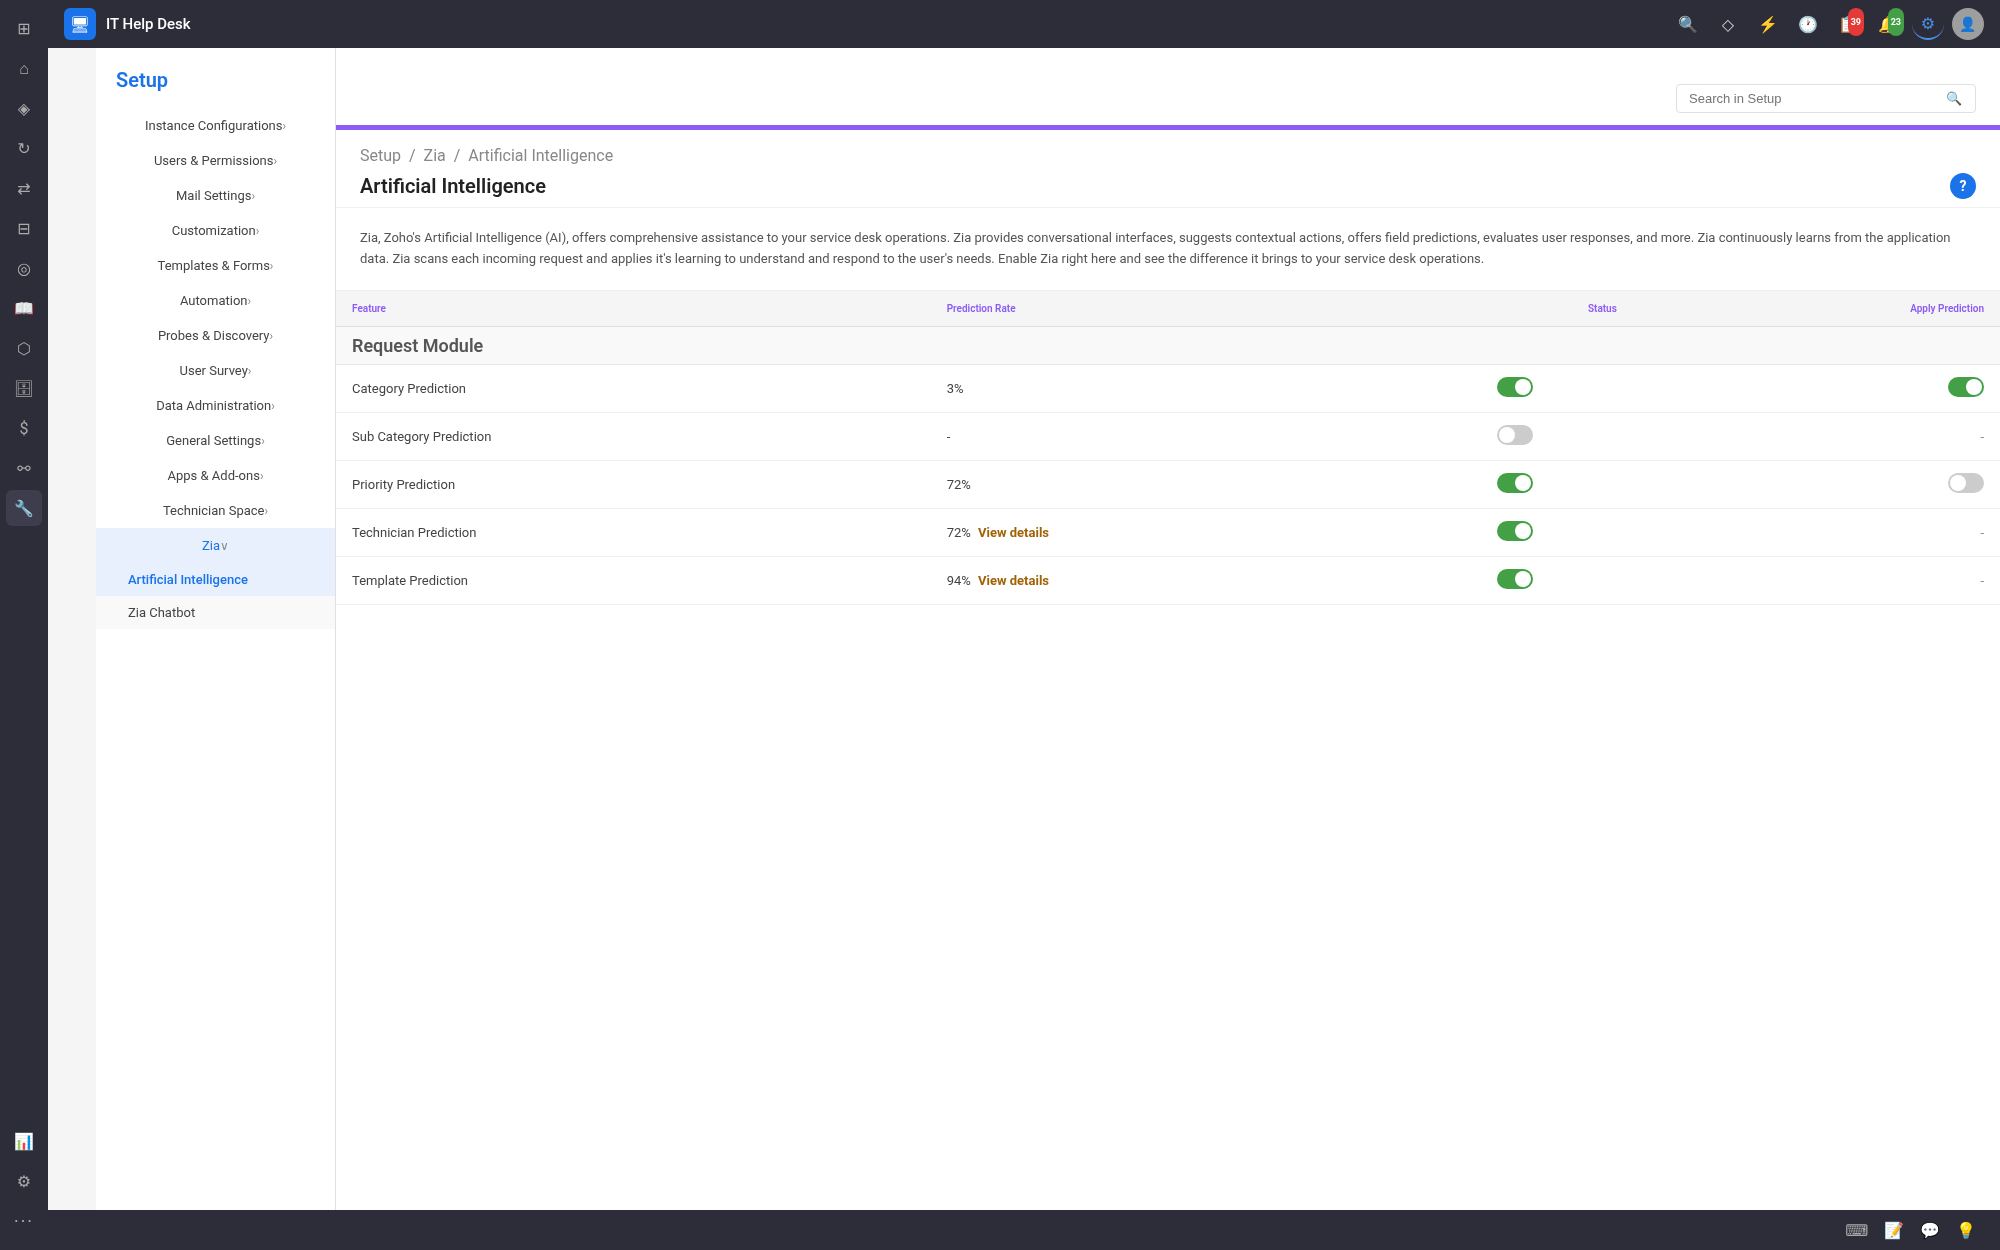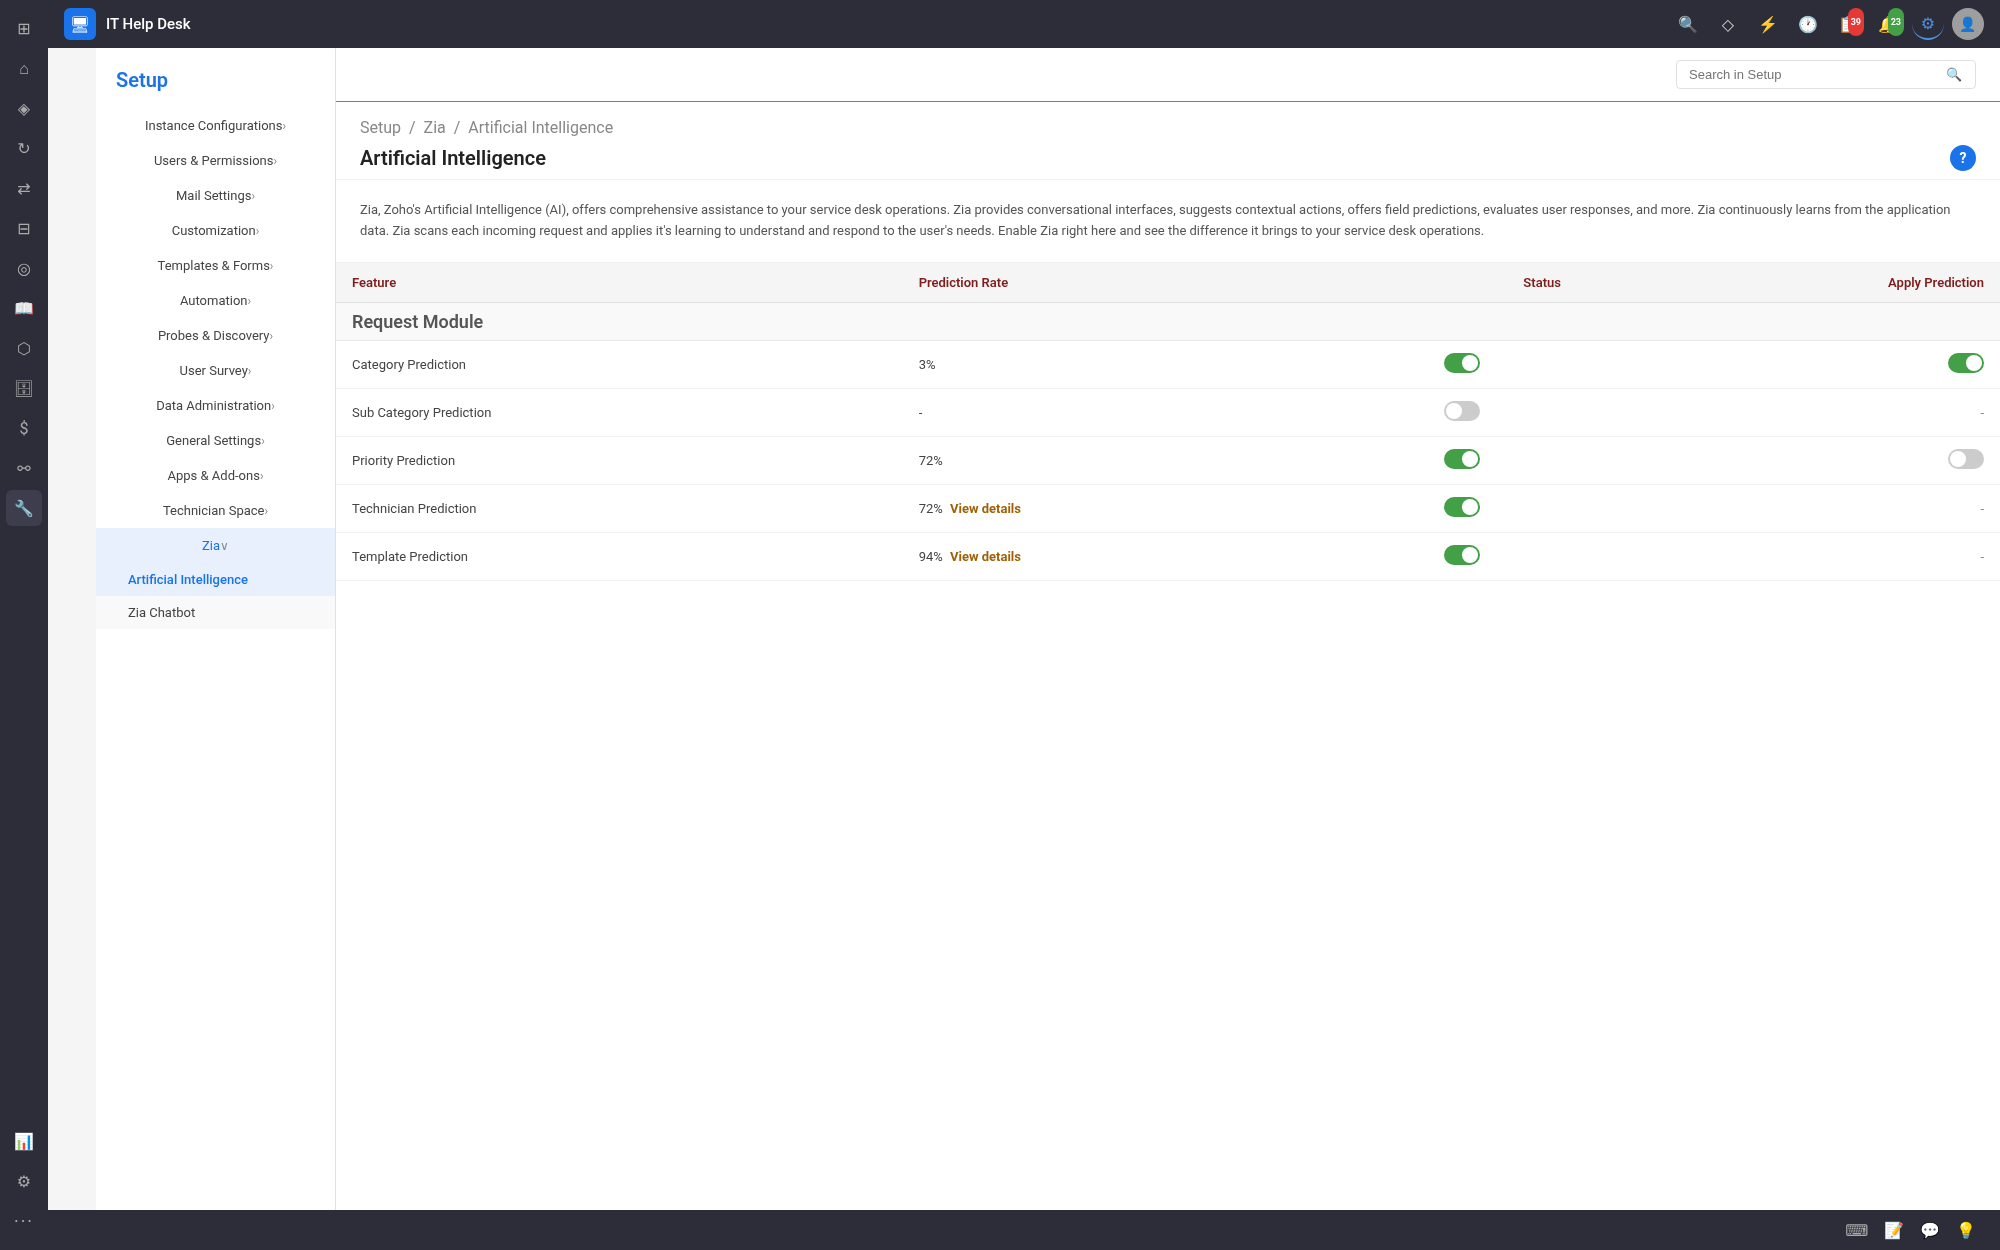--- a/index.html
+++ b/index.html
@@ -203,21 +203,22 @@
       color: #444;
       flex: 1;
       background: transparent;
     }
     .search-bar-wrapper .search-icon-small { color: #888; }
 
     .top-search-area {
       padding: 12px 24px;
       display: flex;
       justify-content: flex-end;
-      border-bottom: 1px solid #8b5cf6;
+      border-bottom: 5px solid #8b5cf6;
+      margin-top: 24px;
     }
 
     
     .description-area {
       padding: 20px 24px;
       border-bottom: 1px solid #f0f0f0;
     }
     .description-text {
       font-size: 13px;
       color: #555;
@@ -226,23 +227,23 @@
 
     
     .feature-table {
       width: 100%;
       border-collapse: collapse;
     }
     .feature-table thead th {
       background: #f5f5f5;
       padding: 12px 16px;
       text-align: left;
-      font-size: 13px;
+      font-size: 10px;
       font-weight: 600;
-      color: #7f1d1d;
+      color: #8b5cf6;
       border-bottom: 1px solid #e0e0e0;
     }
     .feature-table thead th:last-child { text-align: right; }
     .feature-table .section-header td {
       background: #f9f9f9;
       padding: 8px 16px;
       font-size: 18px;
       font-weight: 600;
       color: #555;
       border-bottom: 1px solid #e8e8e8;

